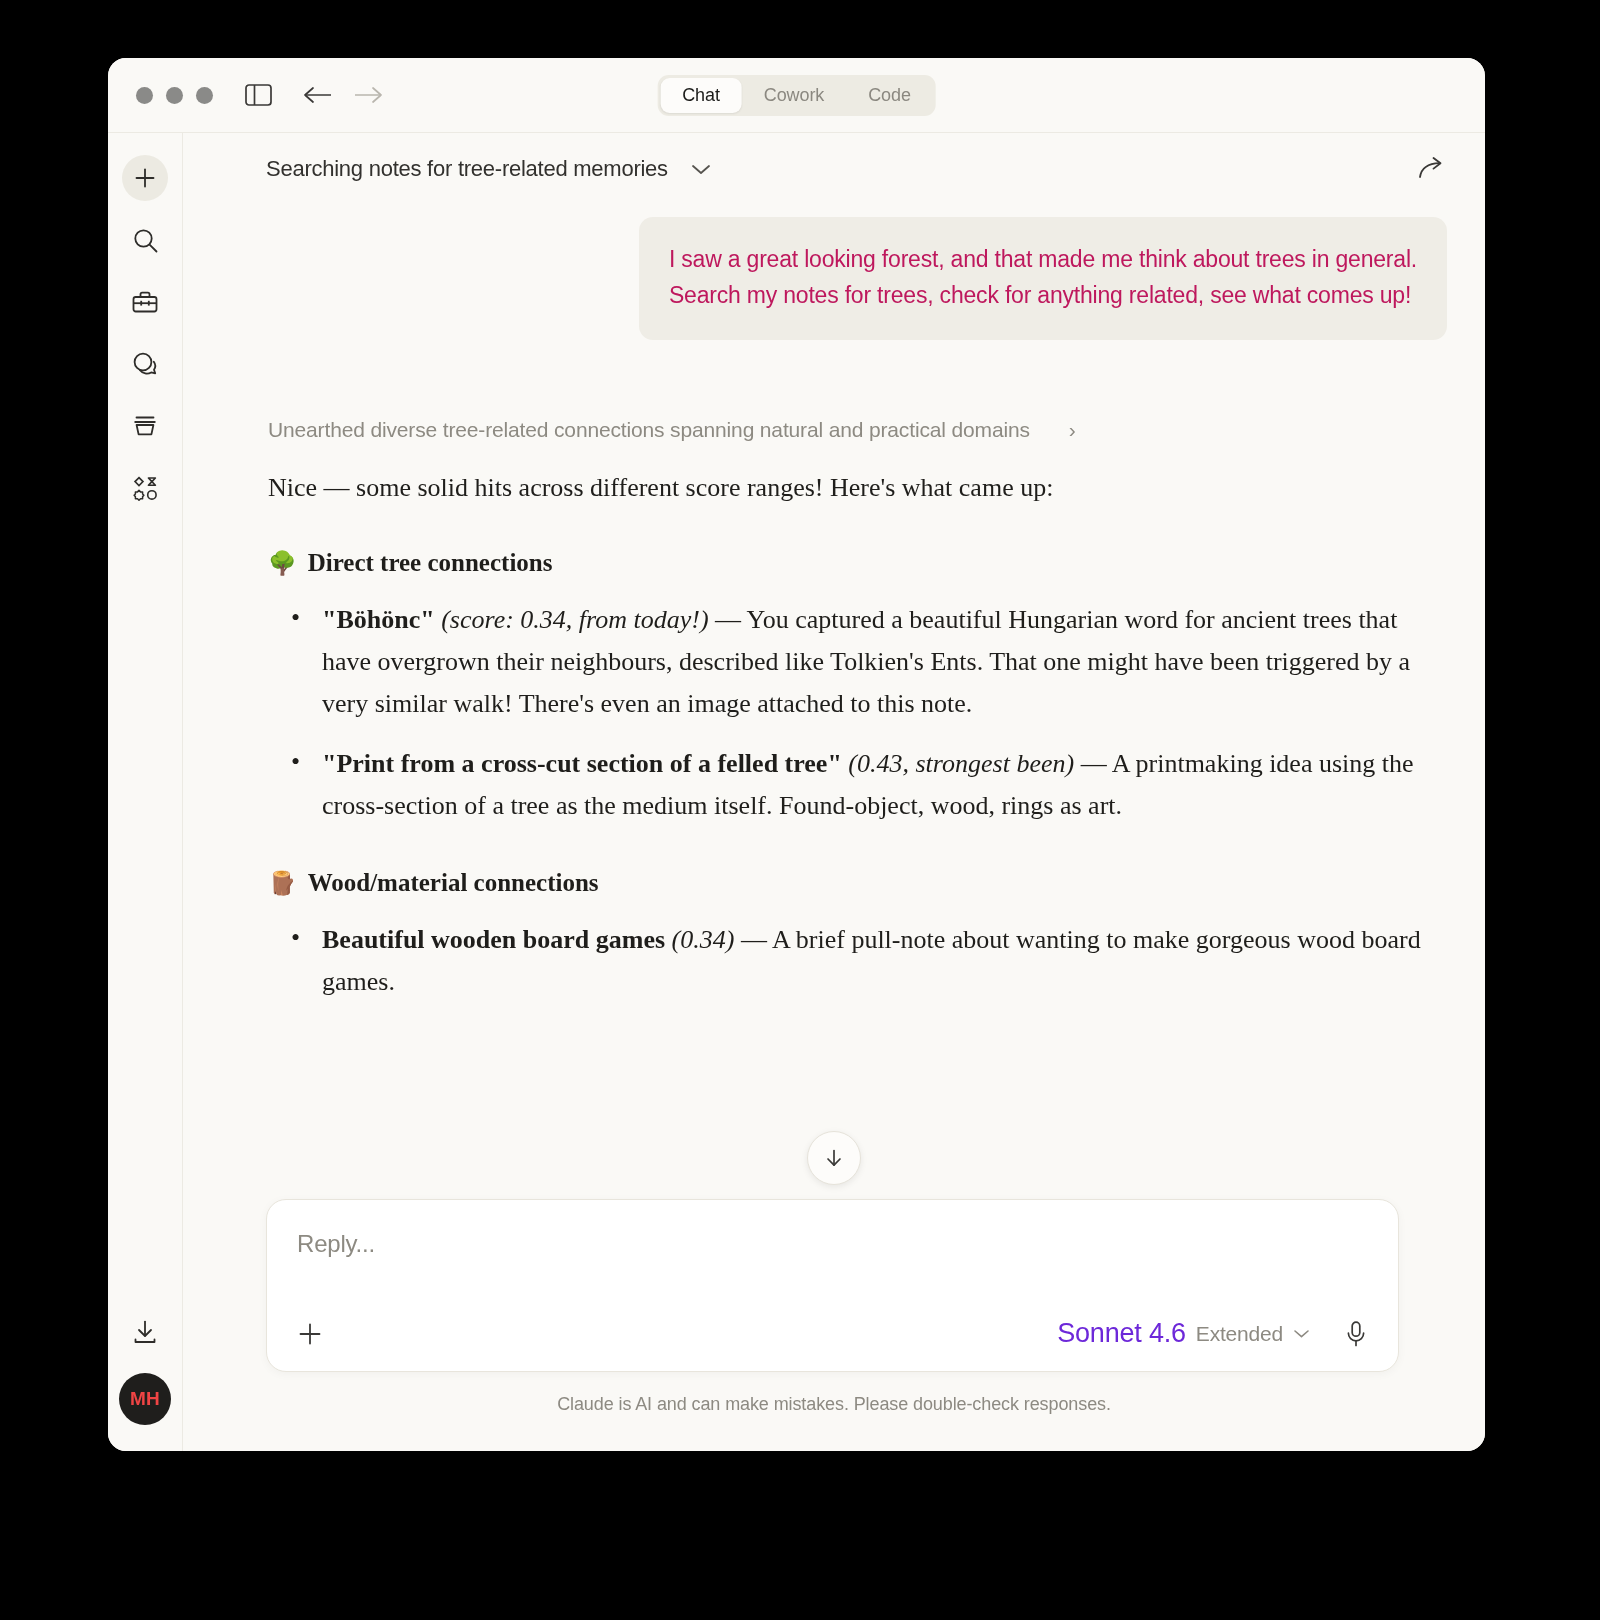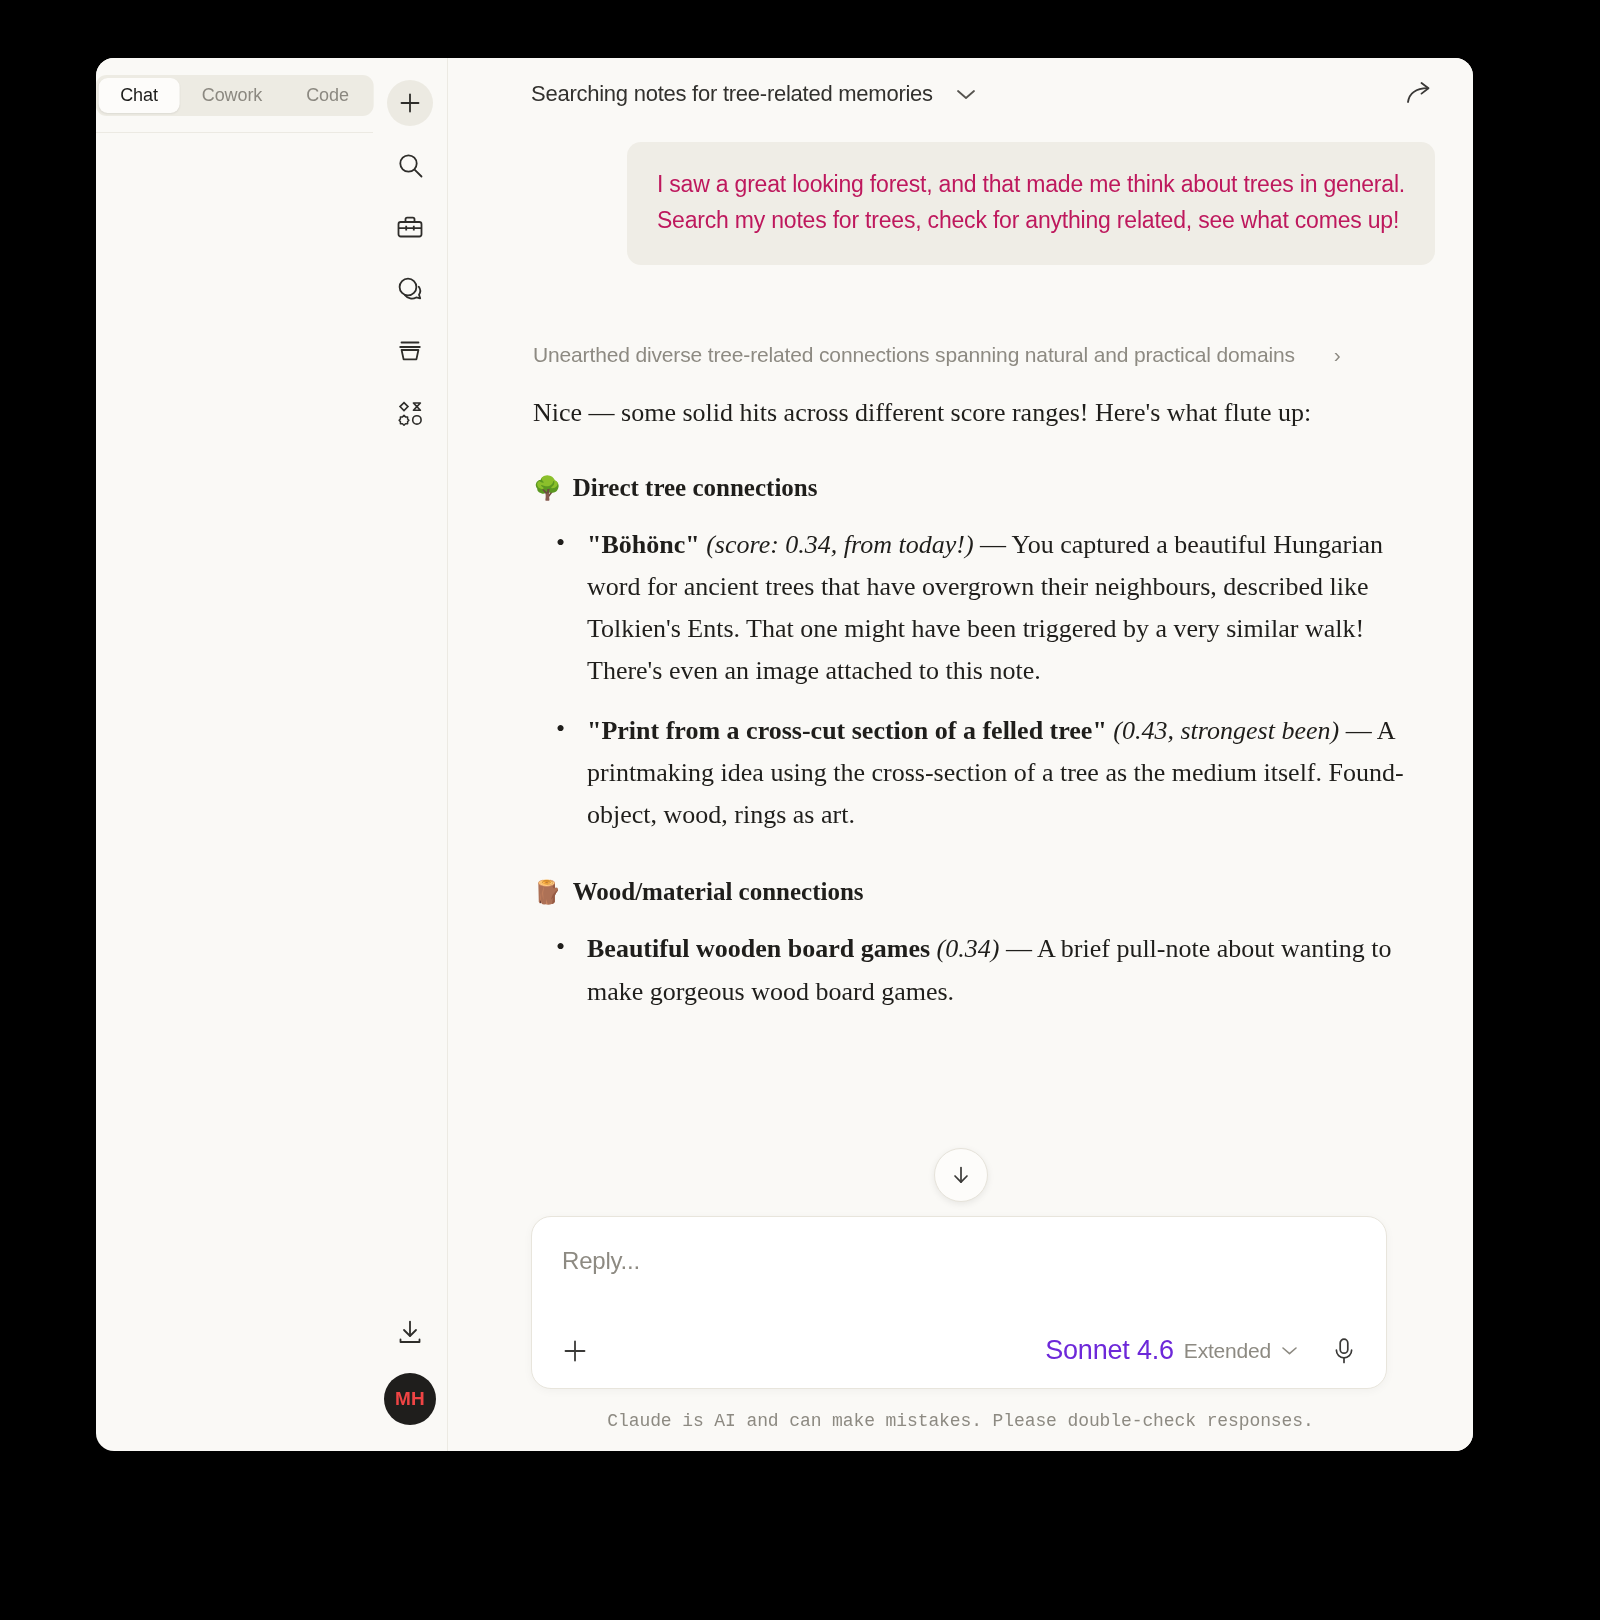--- a/index.html
+++ b/index.html
@@ -7,29 +7,29 @@
   html, body {
     width: 1600px;
     height: 1620px;
     background: #000000;
     font-family: "Liberation Sans", sans-serif;
     overflow: hidden;
   }
 
   #app-window {
     position: absolute;
-    left: 96px;
+    left: 108px;
     top: 58px;
     width: 1377px;
     height: 1393px;
     background: #faf9f6;
     border-radius: 18px;
     overflow: hidden;
     display: flex;
-    flex-direction: row;
+    flex-direction: column;
   }
 
   
   .titlebar {
     height: 75px;
     flex: 0 0 75px;
     background: #faf9f6;
     display: flex;
     align-items: center;
     position: relative;
@@ -311,23 +311,22 @@
     letter-spacing: -0.2px;
   }
   .model-caret { margin-left: 10px; display: flex; align-items: center; }
   .mic-btn { margin-left: 34px; display: flex; align-items: center; }
 
   .disclaimer {
     flex: 0 0 auto;
     text-align: center;
     font-size: 18px;
     color: #8d8a82;
-    padding: 22px 0 20px 0;
+    padding: 22px 0 36px 0;
     letter-spacing: -0.1px;
-    font-family: Liberation Mono, monospace;
   }
 
   svg { display: block; }
 </style>
 </head>
 <body>
 
 <div id="app-window">
 
   <div class="titlebar">
@@ -467,21 +466,21 @@
           </div>
         </div>
 
         <div class="thinking-row">
           <span class="thinking-text">Unearthed diverse tree-related connections spanning natural and practical domains</span>
           <span class="thinking-caret">›</span>
         </div>
 
         <div class="assistant">
 
-          <div class="intro">Nice — some solid hits across different score ranges! Here's what flute up:</div>
+          <div class="intro">Nice — some solid hits across different score ranges! Here's what came up:</div>
 
           <div class="sec-head">
             <span class="sec-emoji">🌳</span>
             <span>Direct tree connections</span>
           </div>
 
           <ul class="bullets">
             <li>
               <span class="b-strong">"Böhönc"</span><span> </span><span class="b-em">(score: 0.34, from today!)</span><span> — You captured a beautiful Hungarian word for ancient trees that have overgrown their neighbours, described like Tolkien's Ents. That one might have been triggered by a very similar walk! There's even an image attached to this note.</span>
             </li>

